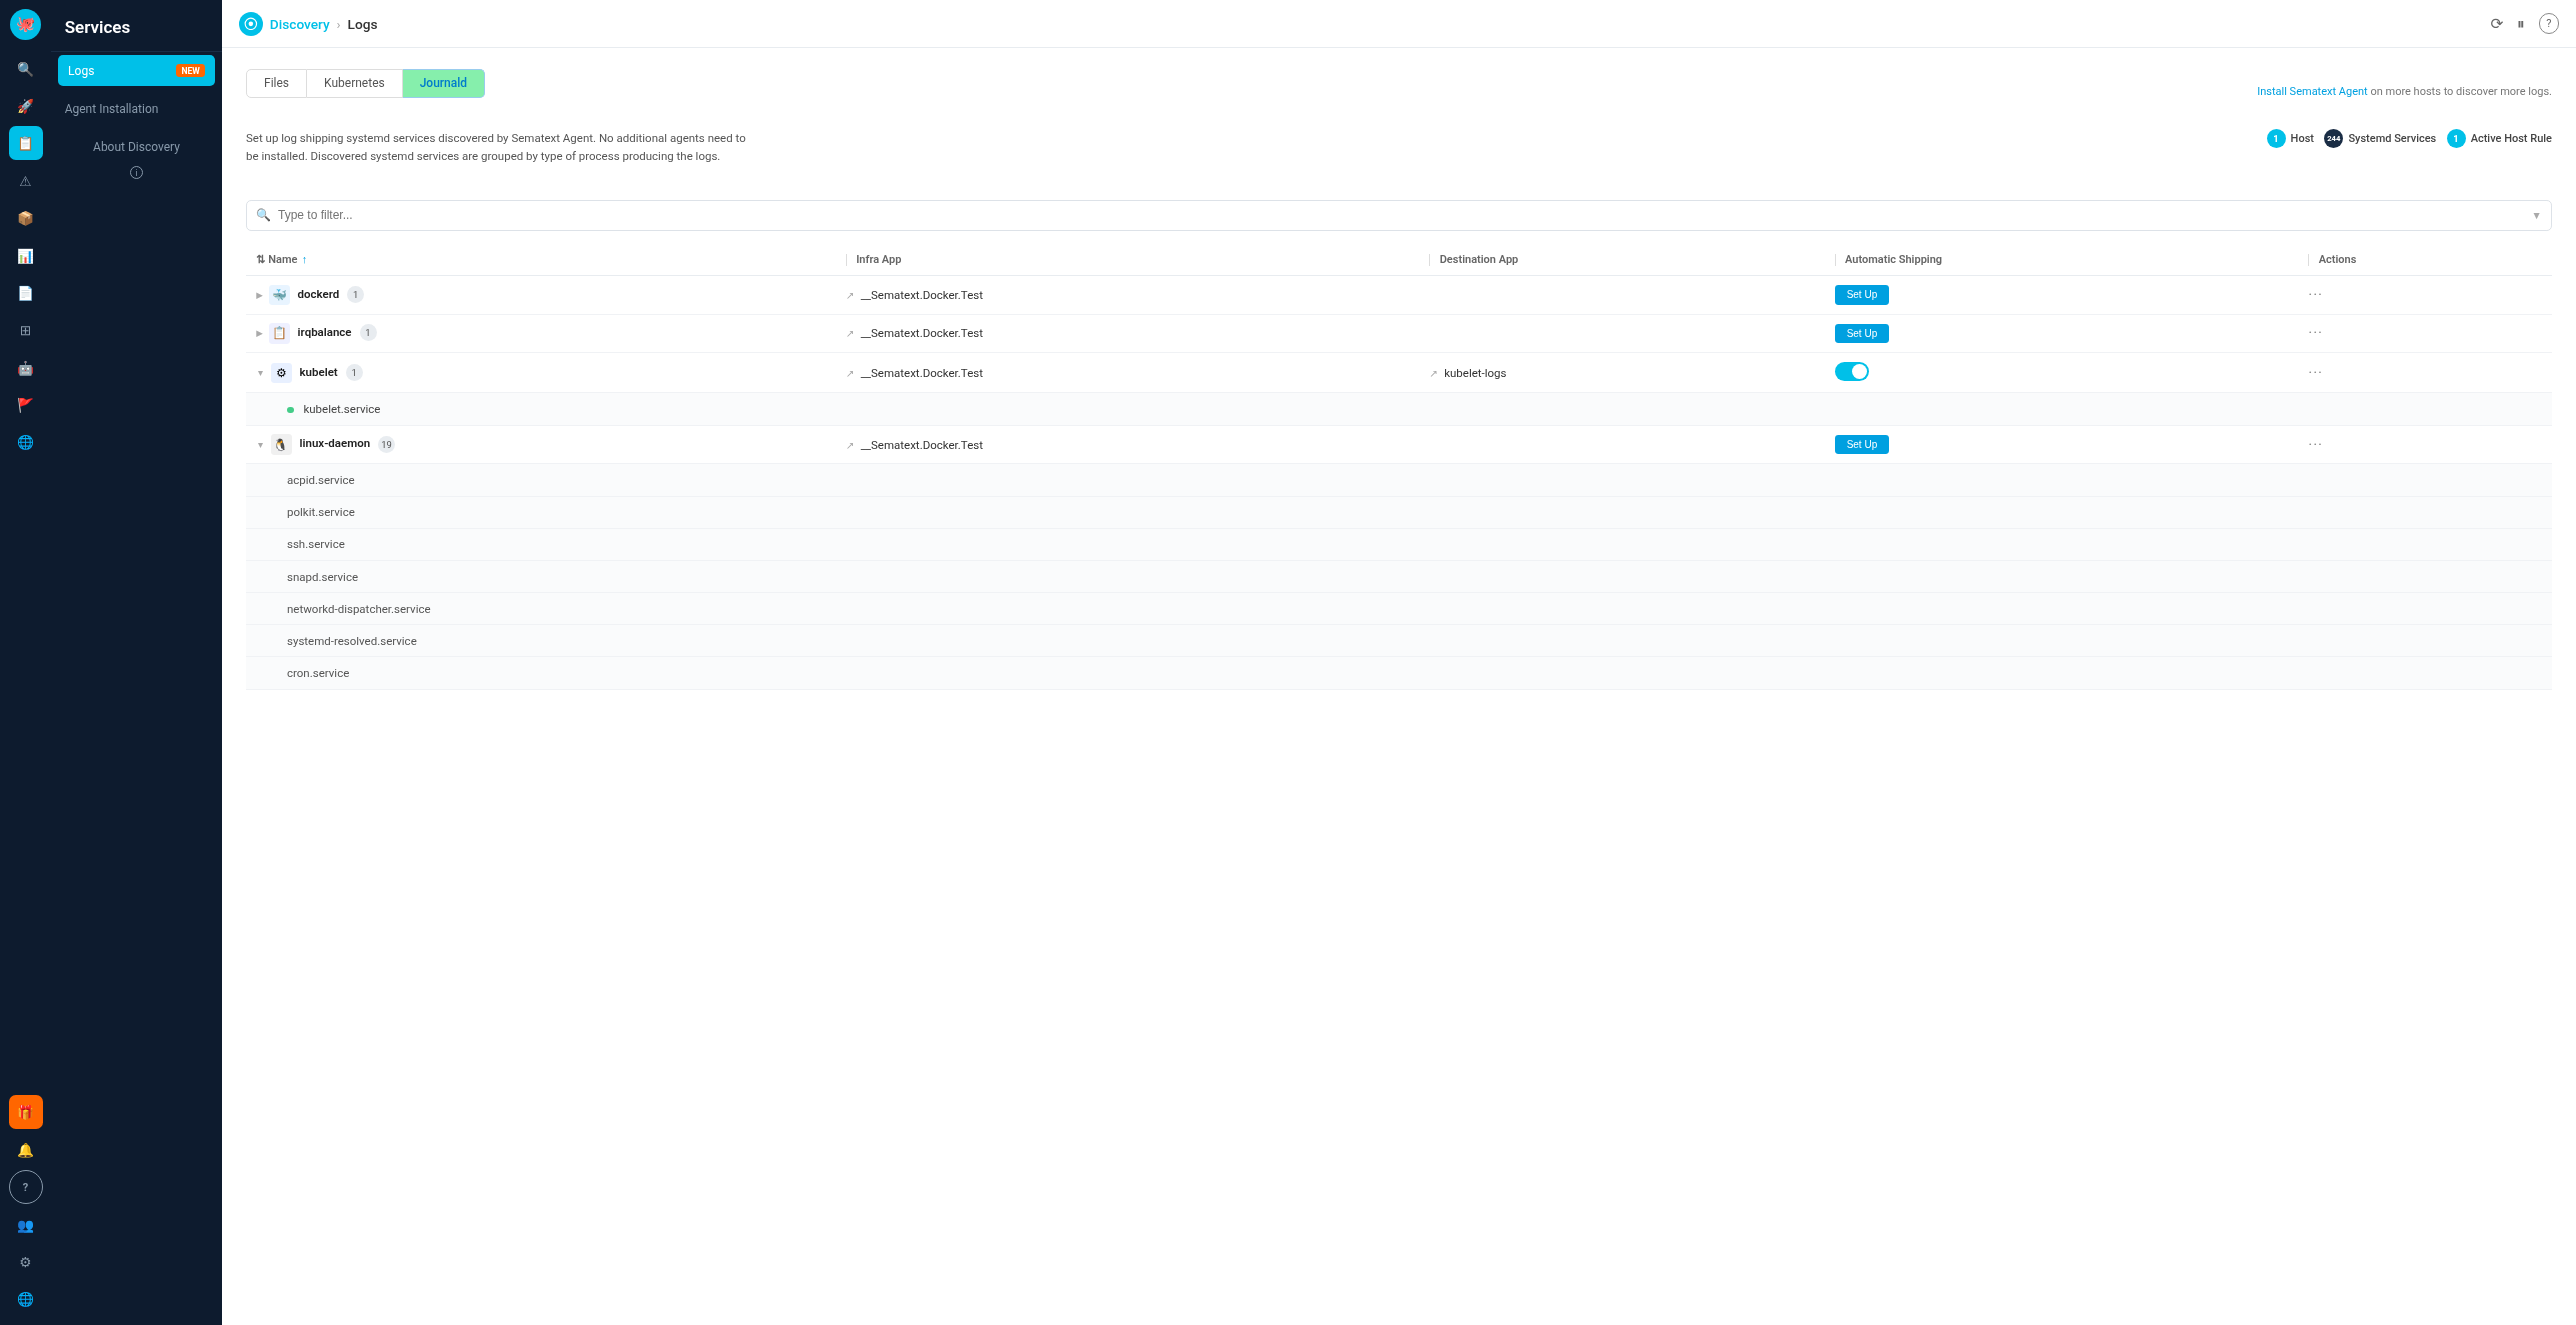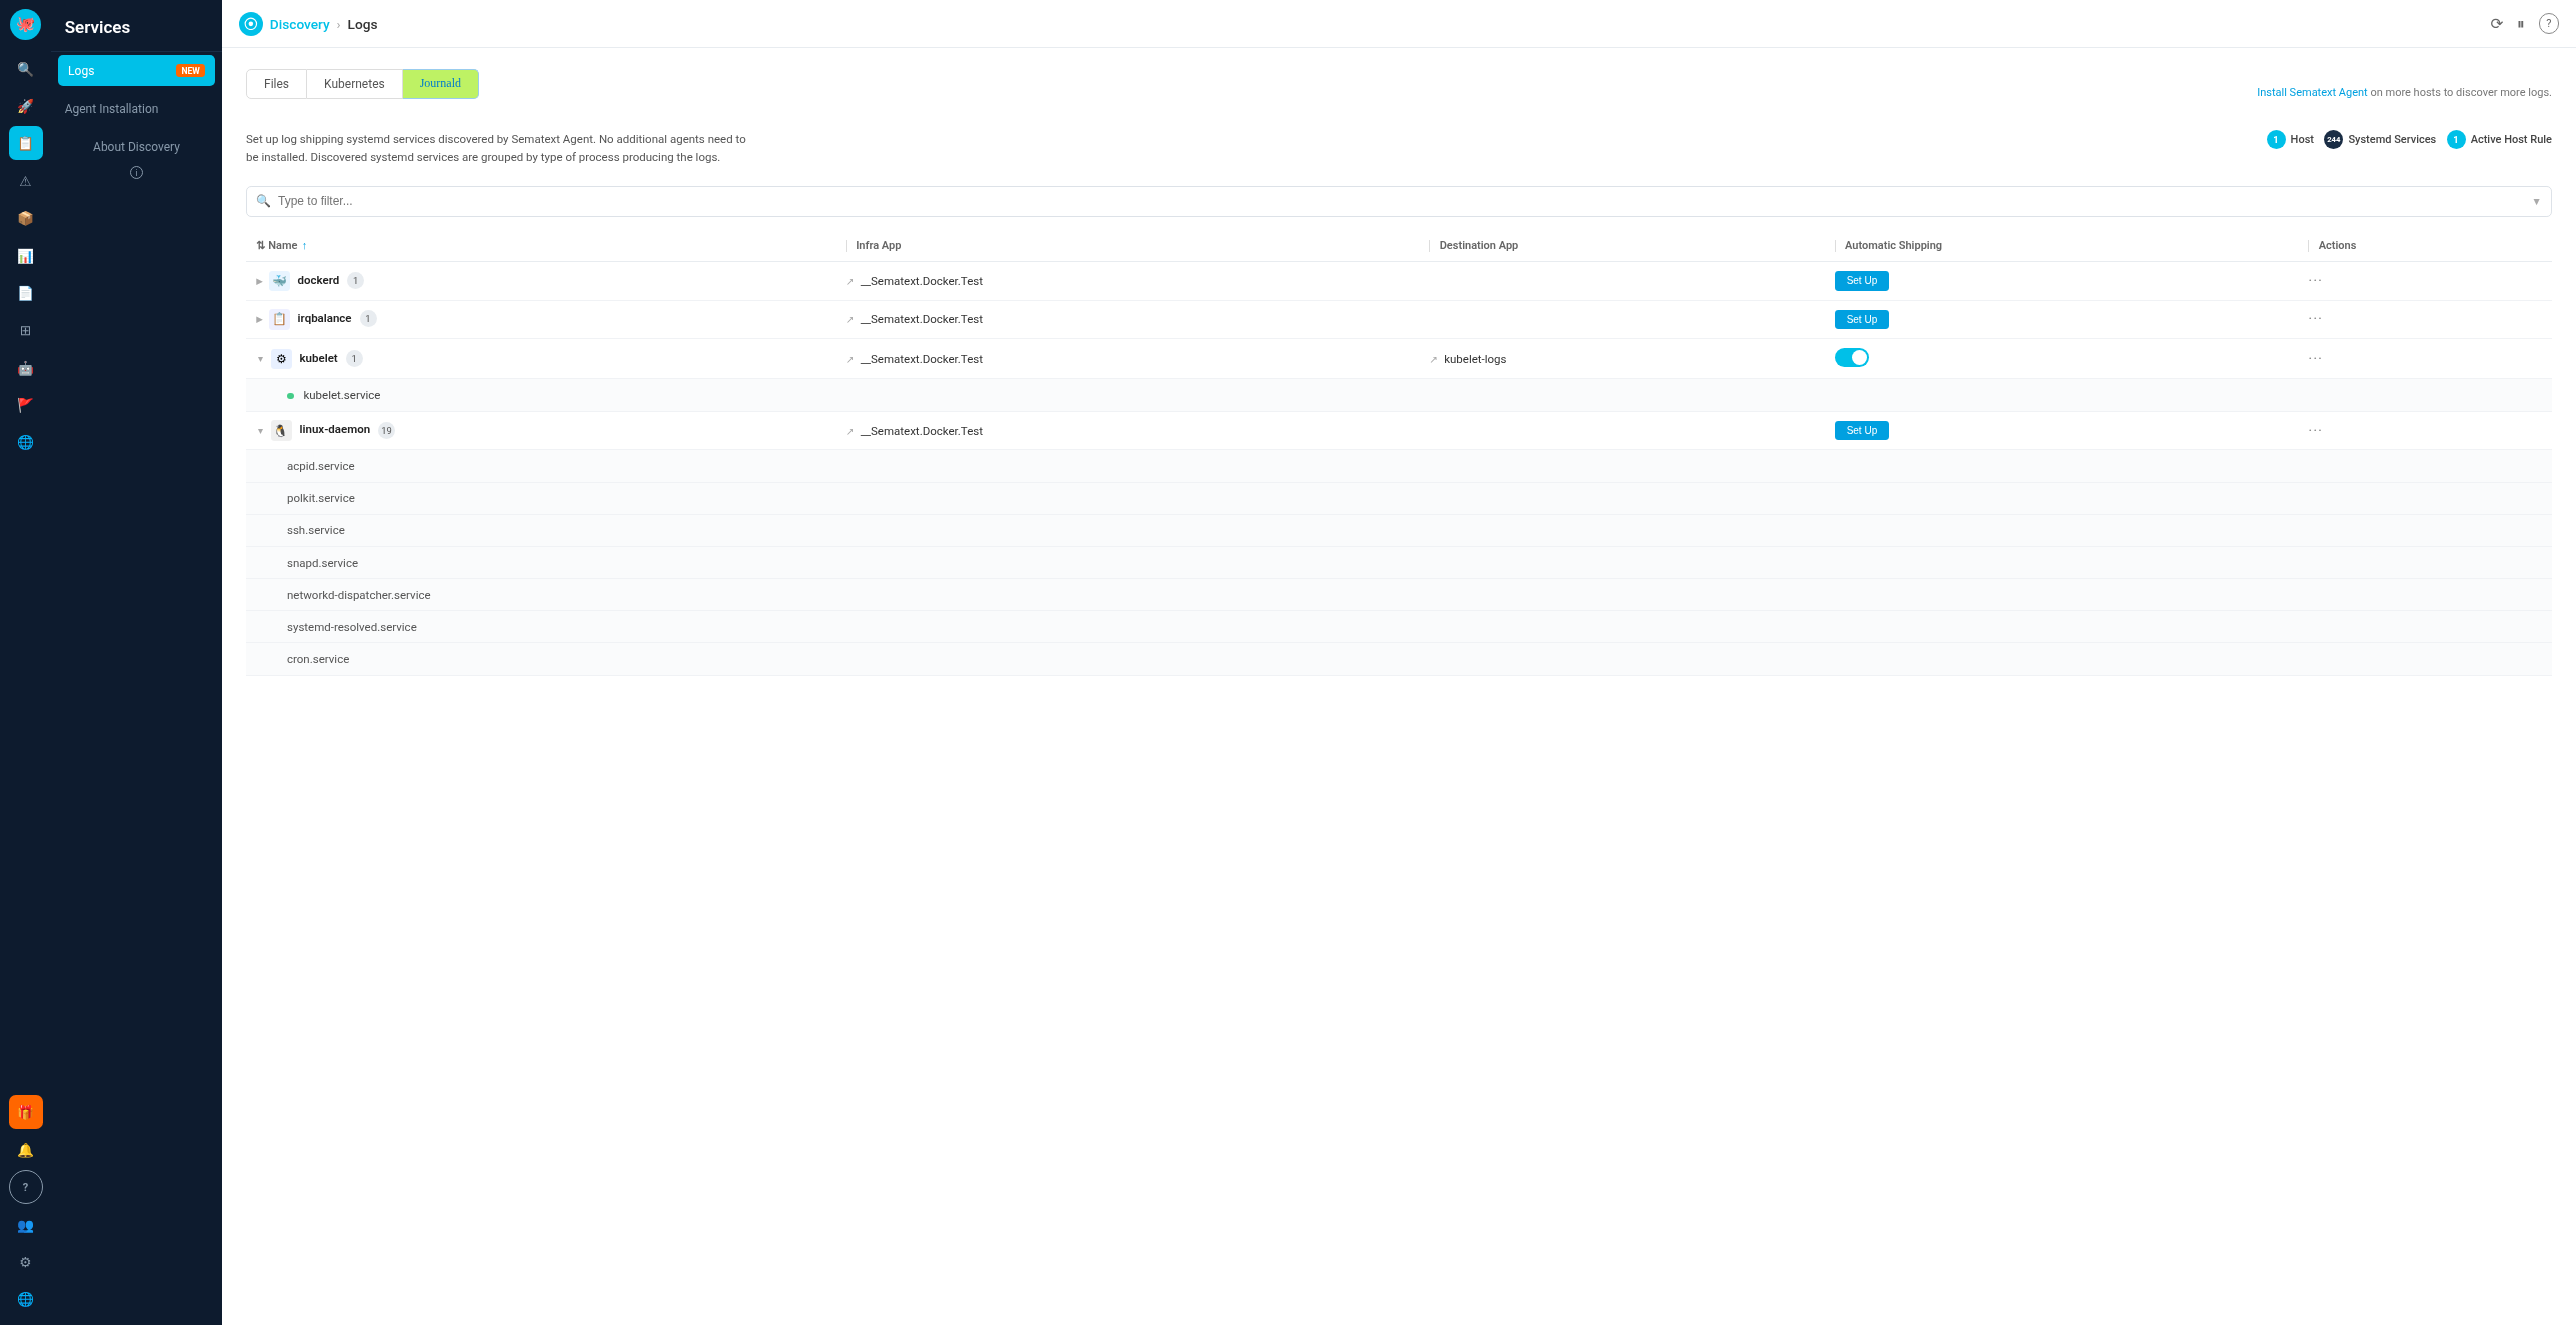--- a/index.html
+++ b/index.html
@@ -166,21 +166,21 @@
       padding: 6.8px 17px;
       font-size: 12px;
       cursor: pointer;
       color: #555;
       border: 0.9px solid #ddd;
       background: #fff;
     }
     .tab:first-child { border-radius: 5.1px 0 0 5.1px; }
     .tab:last-child { border-radius: 0 5.1px 5.1px 0; }
     .tab + .tab { border-left: none; }
-    .tab.active { background: #bef264; color: #007bcc; border-color: #99ccee; font-weight: 500; font-family: Liberation Serif, serif; }
+    .tab.active { background: #86efac; color: #007bcc; border-color: #99ccee; font-weight: 500; }
     .install-link { margin-left: auto; font-size: 11px; color: #777; }
     .install-link a { color: #00a0e0; cursor: pointer; text-decoration: none; }
 
     
     .stats-row {
       display: flex;
       gap: 10.3px;
       margin-bottom: 17px;
       align-items: center;
       flex-wrap: wrap;
@@ -201,21 +201,21 @@
     }
     .stat-circle.blue { background: #00c0e8; }
     .stat-circle.dark { background: #1a2d45; font-size: 7.7px; }
     .stat-label { color: #444; font-weight: 500; }
 
     
     .description {
       font-size: 11.5px;
       color: #555;
       line-height: 1.6;
-      margin-bottom: 2px;
+      margin-bottom: 17px;
       max-width: 513px;
     }
 
     
     .filter-row {
       margin-bottom: 13.7px;
     }
     .filter-input-wrap {
       position: relative;
       width: 100%;

